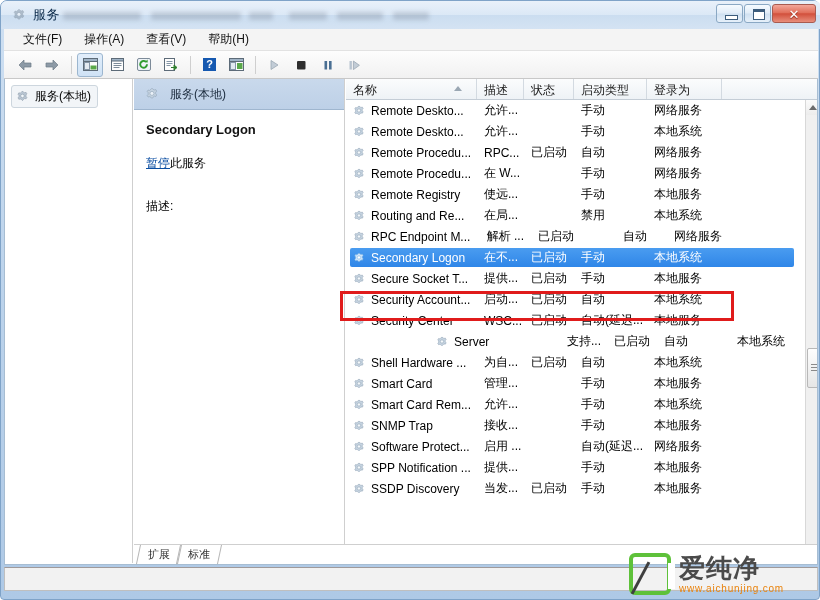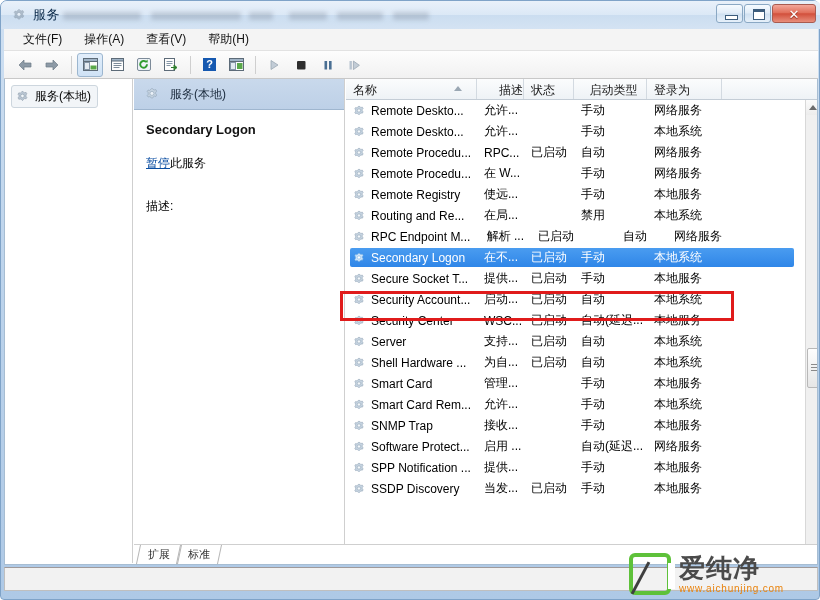--- a/index.html
+++ b/index.html
@@ -567,23 +567,23 @@
         <div id="svc-action"><a>暂停</a><span>此服务</span></div>
 
         <div id="svc-desc-label">描述:</div>
       </div>
     </div>
 
     <div id="listpane">
 
       <div id="list-header">
           <div class="col-head sorted" style="width: 131px;"><span>名称</span></div>
-          <div class="col-head" style="width: 47px; text-align: right;"><span>描述</span></div>
+          <div class="col-head" style="width: 47px;"><span>描述</span></div>
           <div class="col-head" style="width: 50px;"><span>状态</span></div>
-          <div class="col-head" style="width: 73px; text-align: center;"><span>启动类型</span></div>
+          <div class="col-head" style="width: 73px;"><span>启动类型</span></div>
           <div class="col-head" style="width: 75px;"><span>登录为</span></div>
           <div class="col-head" style="width: 97px;"><span></span></div>
         </div>
 
       <div id="rows">
           <div class="row" style="position: relative;">
             <div class="cell name" style="width: 131px;">
               <svg class="gear" viewBox="0 0 16 16">
                 <path d="M8 2.2 9 3.4a4.7 4.7 0 0 1 1.3.55l1.5-.35.9 1.55-1 1.15c.06.25.1.5.1.75s-.04.5-.1.75l1 1.15-.9 1.55-1.5-.35A4.7 4.7 0 0 1 9 11.2L8 12.4 6.9 11.2a4.7 4.7 0 0 1-1.3-.55l-1.5.35L3.2 9.45l1-1.15A4 4 0 0 1 4.1 7.5c0-.25.04-.5.1-.75l-1-1.15.9-1.55 1.5.35A4.7 4.7 0 0 1 6.9 3.4z" fill="#c6d4e1" stroke="#93a5b6" stroke-width=".7"></path>
                 <circle cx="7.95" cy="7.4" r="1.9" fill="#f4f8fb" stroke="#93a5b6" stroke-width=".7"></circle>
@@ -719,21 +719,21 @@
                 <path d="M8 2.2 9 3.4a4.7 4.7 0 0 1 1.3.55l1.5-.35.9 1.55-1 1.15c.06.25.1.5.1.75s-.04.5-.1.75l1 1.15-.9 1.55-1.5-.35A4.7 4.7 0 0 1 9 11.2L8 12.4 6.9 11.2a4.7 4.7 0 0 1-1.3-.55l-1.5.35L3.2 9.45l1-1.15A4 4 0 0 1 4.1 7.5c0-.25.04-.5.1-.75l-1-1.15.9-1.55 1.5.35A4.7 4.7 0 0 1 6.9 3.4z" fill="#c6d4e1" stroke="#93a5b6" stroke-width=".7"></path>
                 <circle cx="7.95" cy="7.4" r="1.9" fill="#f4f8fb" stroke="#93a5b6" stroke-width=".7"></circle>
               </svg>
               <span>Security Center</span>
             </div>
             <div class="cell" style="width: 47px;"><span>WSC...</span></div>
             <div class="cell" style="width: 50px;"><span>已启动</span></div>
             <div class="cell" style="width: 73px;"><span>自动(延迟...</span></div>
             <div class="cell" style="width: 75px;"><span>本地服务</span></div>
           </div>
-          <div class="row" style="position: relative;">
+          <div class="row" style="position: relative; justify-content: flex-end;">
             <div class="cell name" style="width: 131px;">
               <svg class="gear" viewBox="0 0 16 16">
                 <path d="M8 2.2 9 3.4a4.7 4.7 0 0 1 1.3.55l1.5-.35.9 1.55-1 1.15c.06.25.1.5.1.75s-.04.5-.1.75l1 1.15-.9 1.55-1.5-.35A4.7 4.7 0 0 1 9 11.2L8 12.4 6.9 11.2a4.7 4.7 0 0 1-1.3-.55l-1.5.35L3.2 9.45l1-1.15A4 4 0 0 1 4.1 7.5c0-.25.04-.5.1-.75l-1-1.15.9-1.55 1.5.35A4.7 4.7 0 0 1 6.9 3.4z" fill="#c6d4e1" stroke="#93a5b6" stroke-width=".7"></path>
                 <circle cx="7.95" cy="7.4" r="1.9" fill="#f4f8fb" stroke="#93a5b6" stroke-width=".7"></circle>
               </svg>
               <span>Server</span>
             </div>
             <div class="cell" style="width: 47px;"><span>支持...</span></div>
             <div class="cell" style="width: 50px;"><span>已启动</span></div>
             <div class="cell" style="width: 73px;"><span>自动</span></div>

